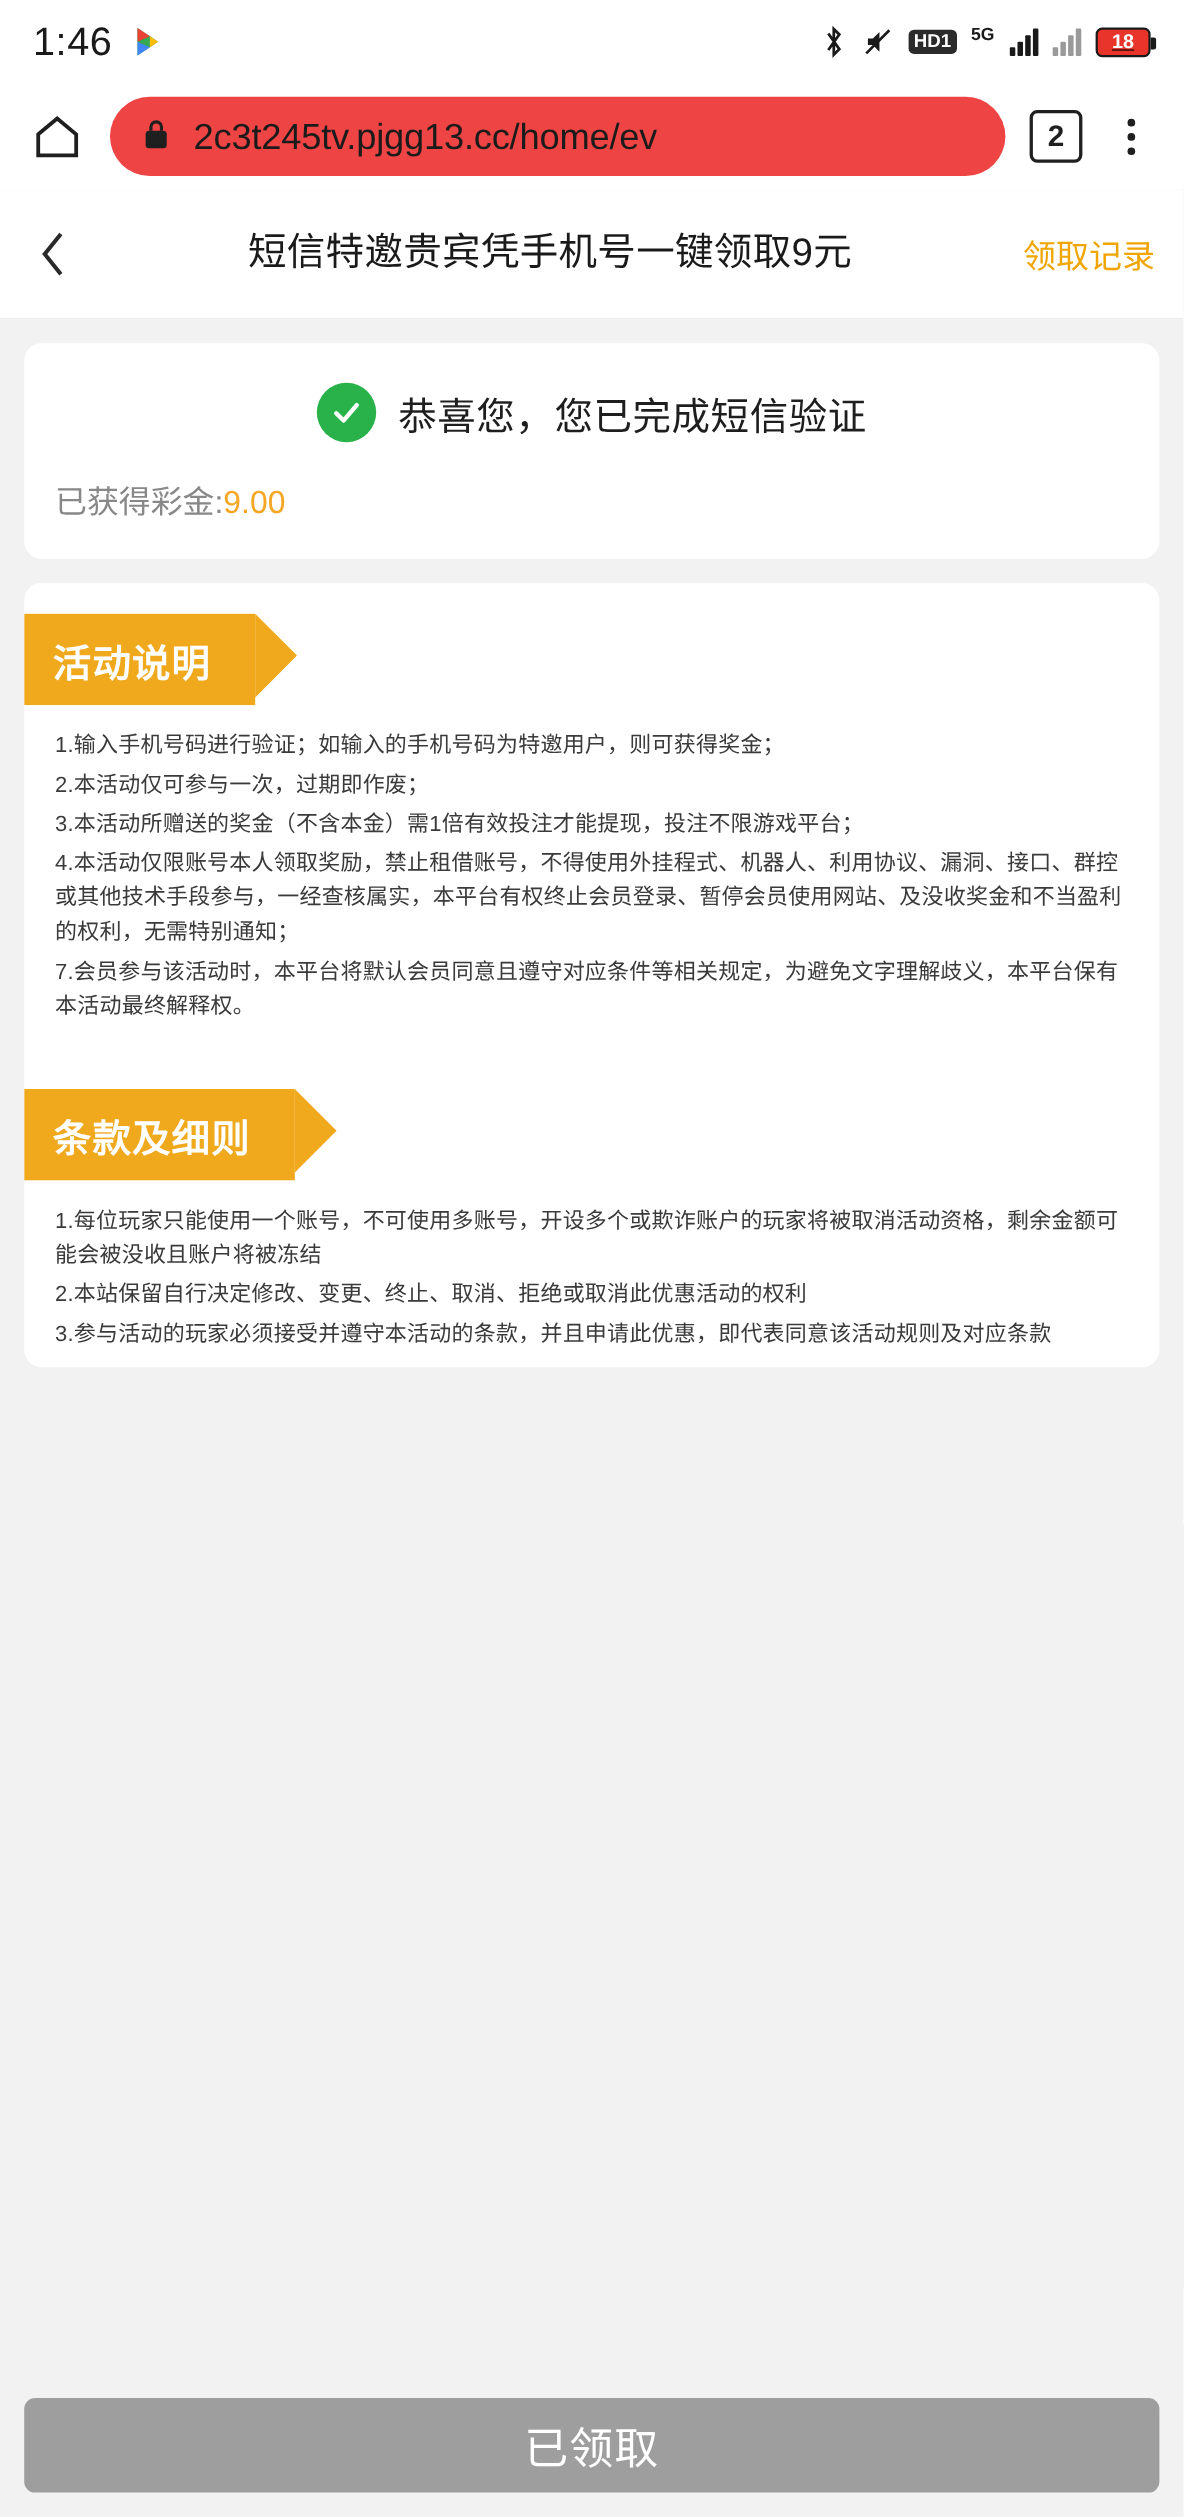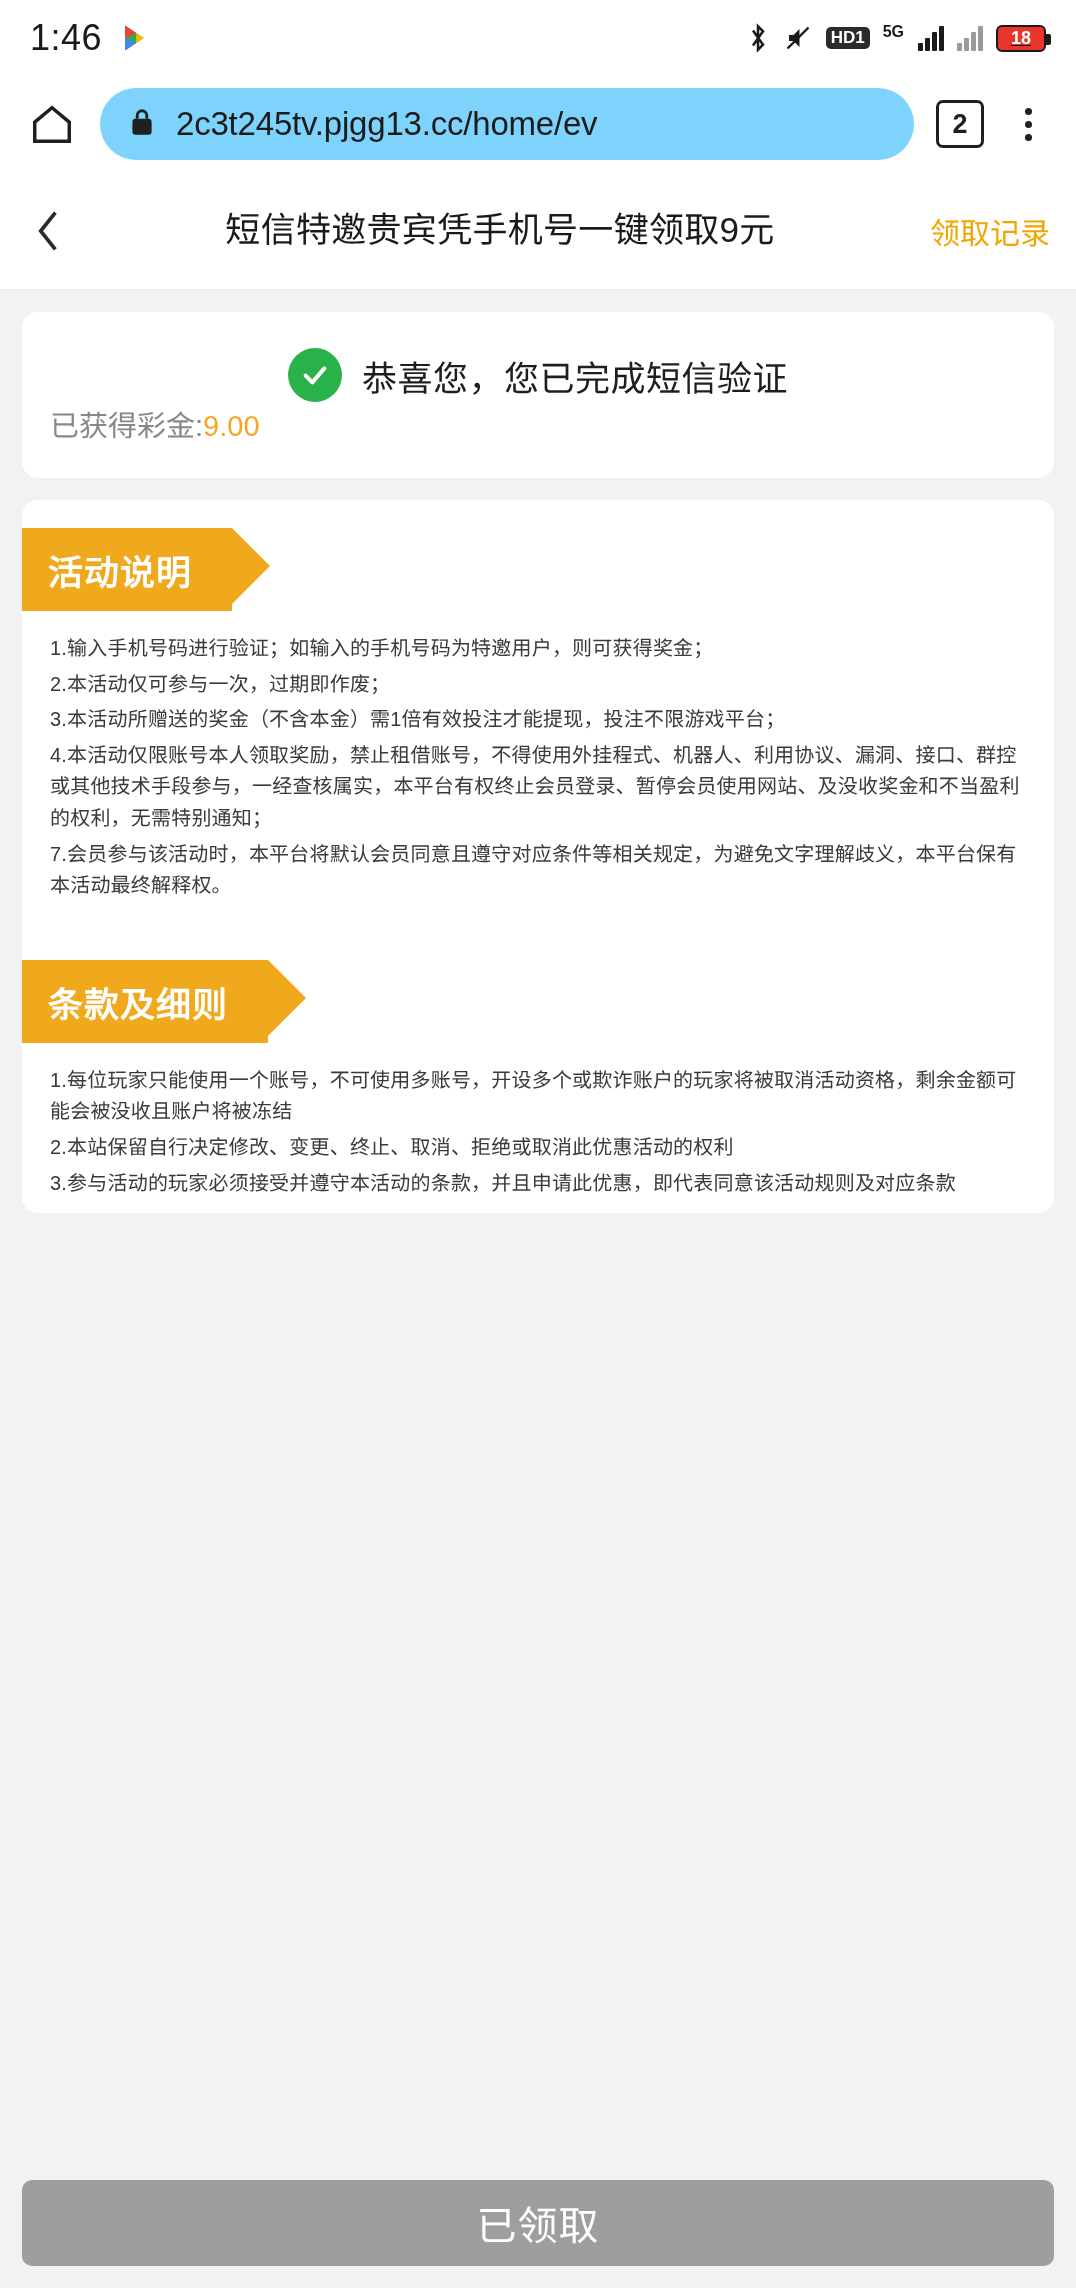--- a/index.html
+++ b/index.html
@@ -105,21 +105,21 @@
     background: #ffffff;
     display: flex;
     align-items: center;
     padding: 0 26px;
     gap: 22px;
   }
   .home-btn { width: 52px; height: 52px; display:flex; align-items:center; justify-content:center; }
   .url-pill {
     flex: 1;
     height: 72px;
-    background: #7dd3fc;
+    background: #ef4444;
     border-radius: 36px;
     display: flex;
     align-items: center;
     padding: 0 28px;
     gap: 20px;
     overflow: hidden;
   }
   .url-text {
     font-size: 33px;
     color: #1b1b1b;
@@ -202,20 +202,21 @@
     display: flex; align-items: center; justify-content: center;
     flex-shrink: 0;
   }
   .check-circle svg { display: block; }
   .success-text {
     font-size: 35px;
     color: #1e1e1e;
     letter-spacing: 0.5px;
   }
   .bonus-row {
+    margin-top: 30px;
     font-size: 29px;
     color: #888888;
   }
   .bonus-amount { color: #f5a623; }
 
   .info-card {
     background: #ffffff;
     border-radius: 16px;
     margin-top: 22px;
     padding-bottom: 10px;

